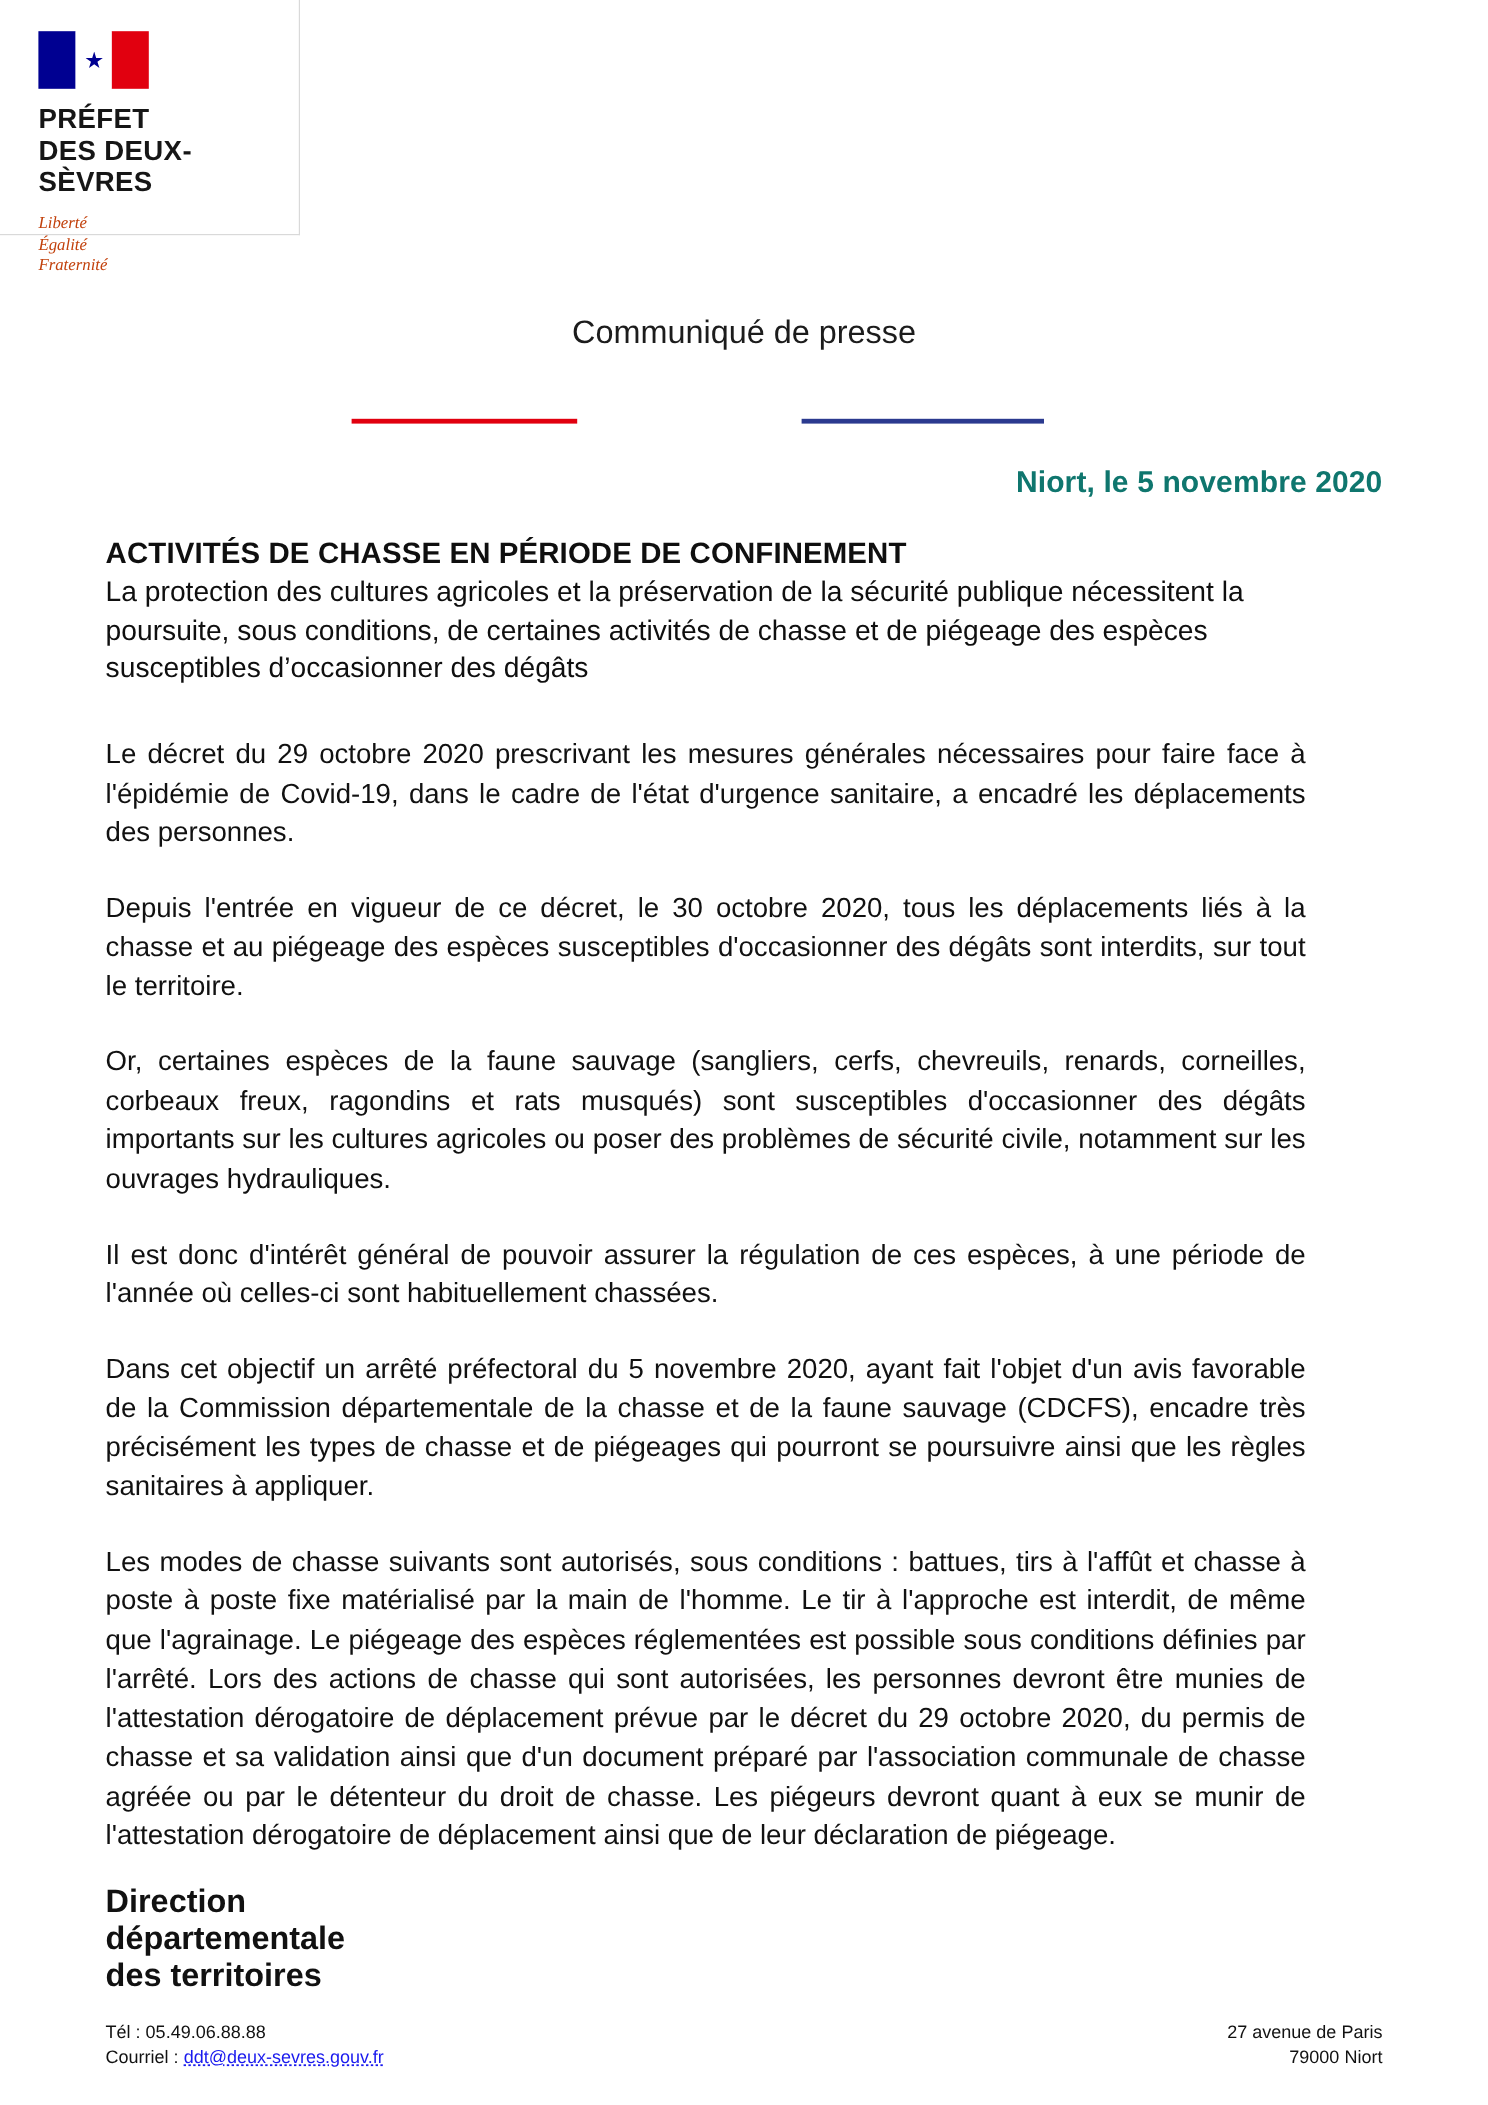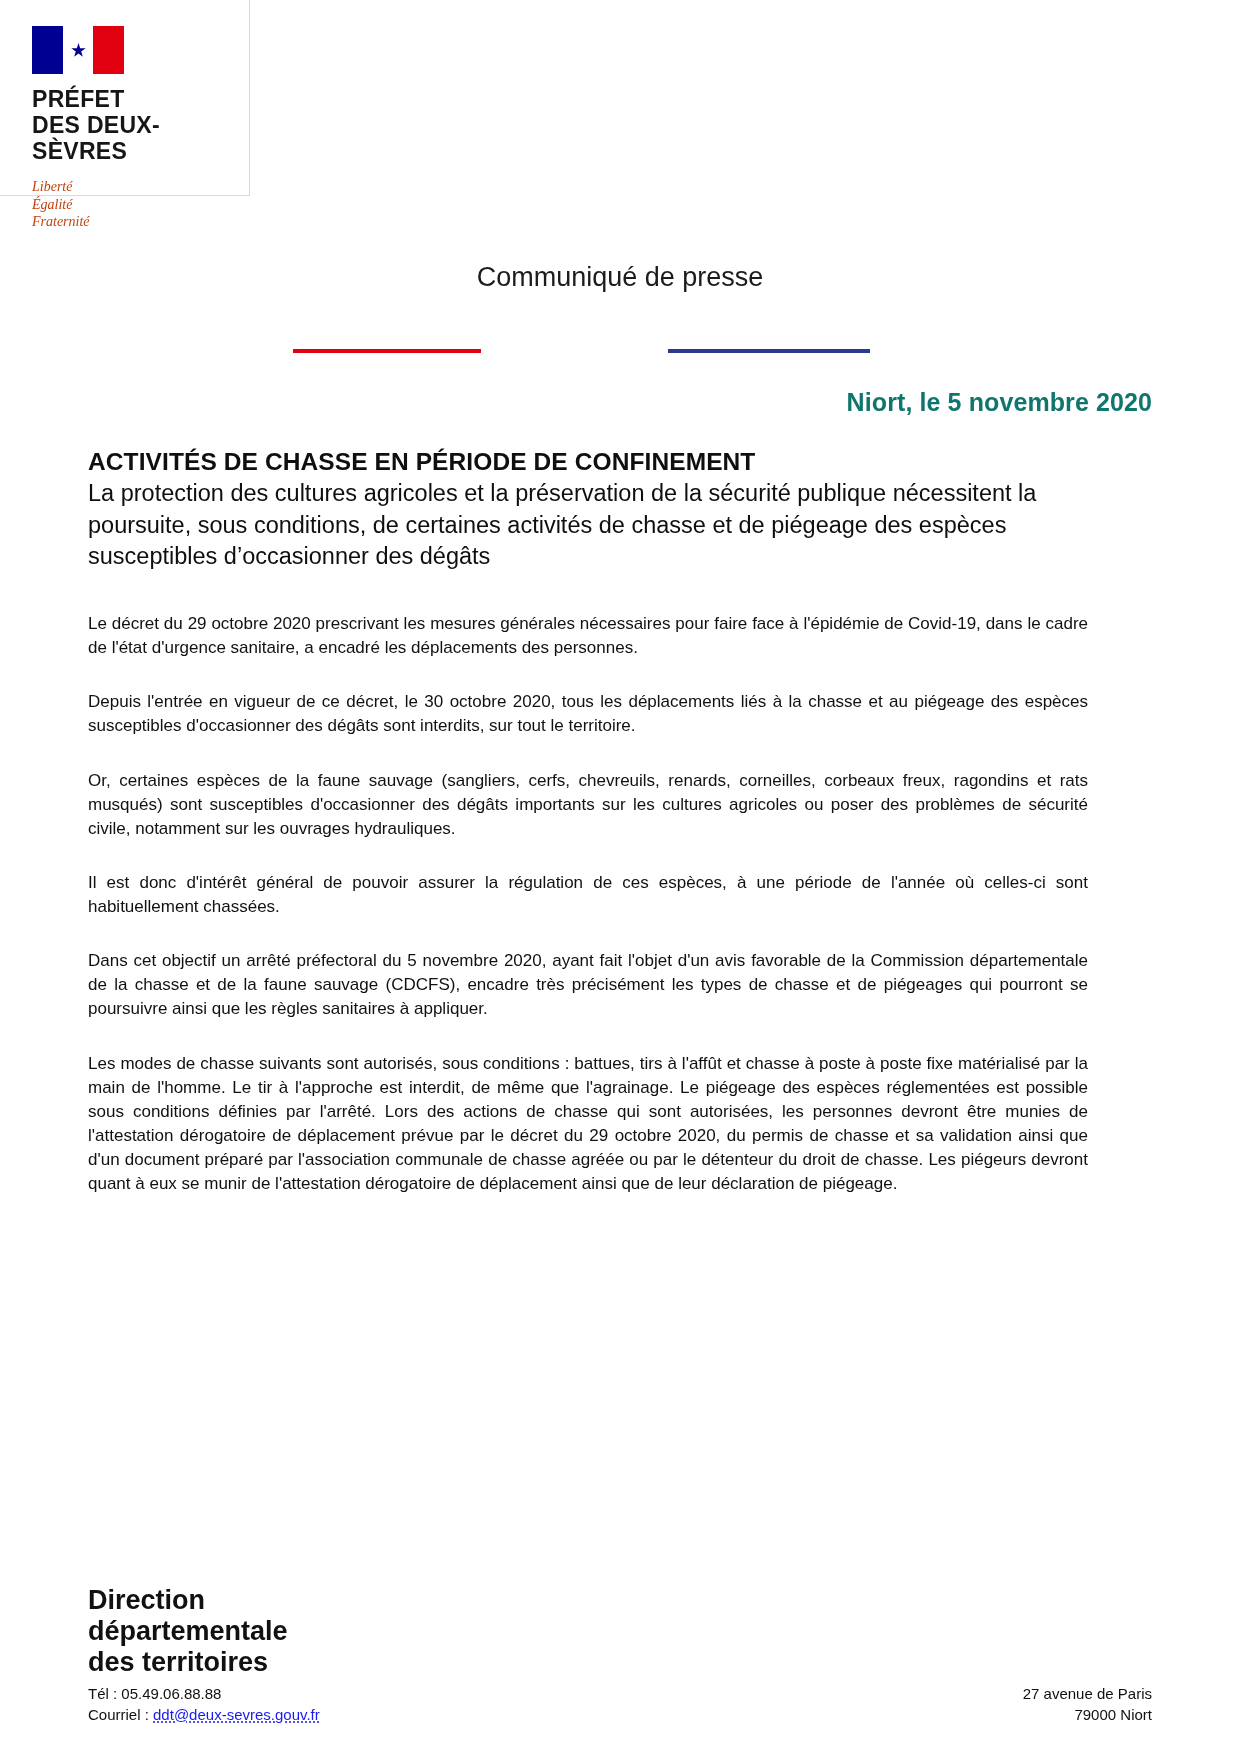--- a/index.html
+++ b/index.html
@@ -120,21 +120,21 @@
     color: #0f0f0f;
   }
   .lead {
     margin: 1px 0 0 0;
     font-size: 23.5px;
     line-height: 1.33;
     color: #0f0f0f;
   }
   .content p.para {
     margin: 30px 0 0 0;
-    font-size: 17px;
+    font-size: 23px;
     line-height: 1.42;
     text-align: justify;
     color: #111111;
   }
   .content p.para.first { margin-top: 40px; }
 
   
   .footer {
     position: absolute;
     left: 88px;
@@ -145,21 +145,21 @@
     font-size: 27px;
     font-weight: bold;
     line-height: 1.16;
     color: #111111;
     margin-top: 22px;
   }
   .footer-cols {
     display: flex;
     justify-content: space-between;
     align-items: flex-start;
-    margin-top: 4px;
+    margin-top: 20px;
   }
   .footer-left {
     font-size: 15px;
     line-height: 1.45;
     color: #111111;
   }
   .footer-right {
     font-size: 15px;
     line-height: 1.45;
     text-align: right;

